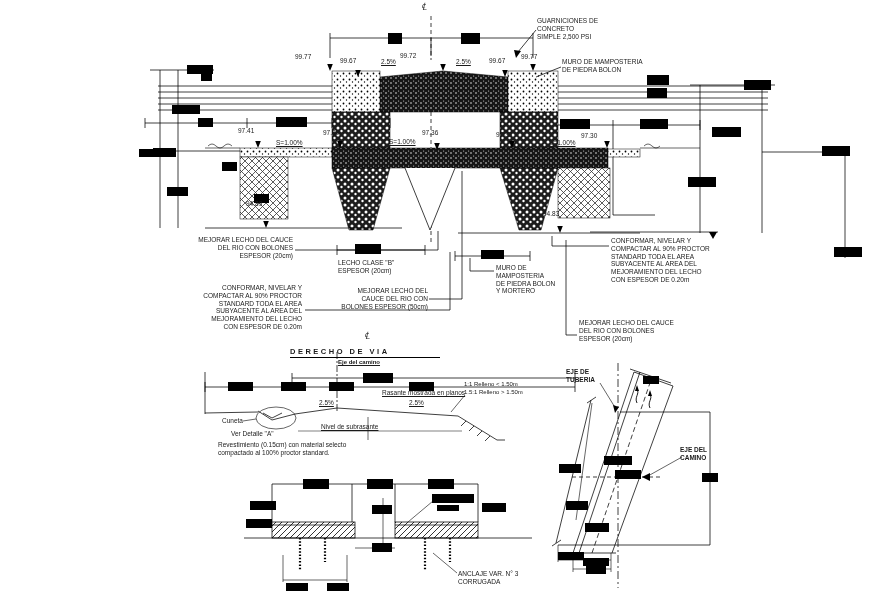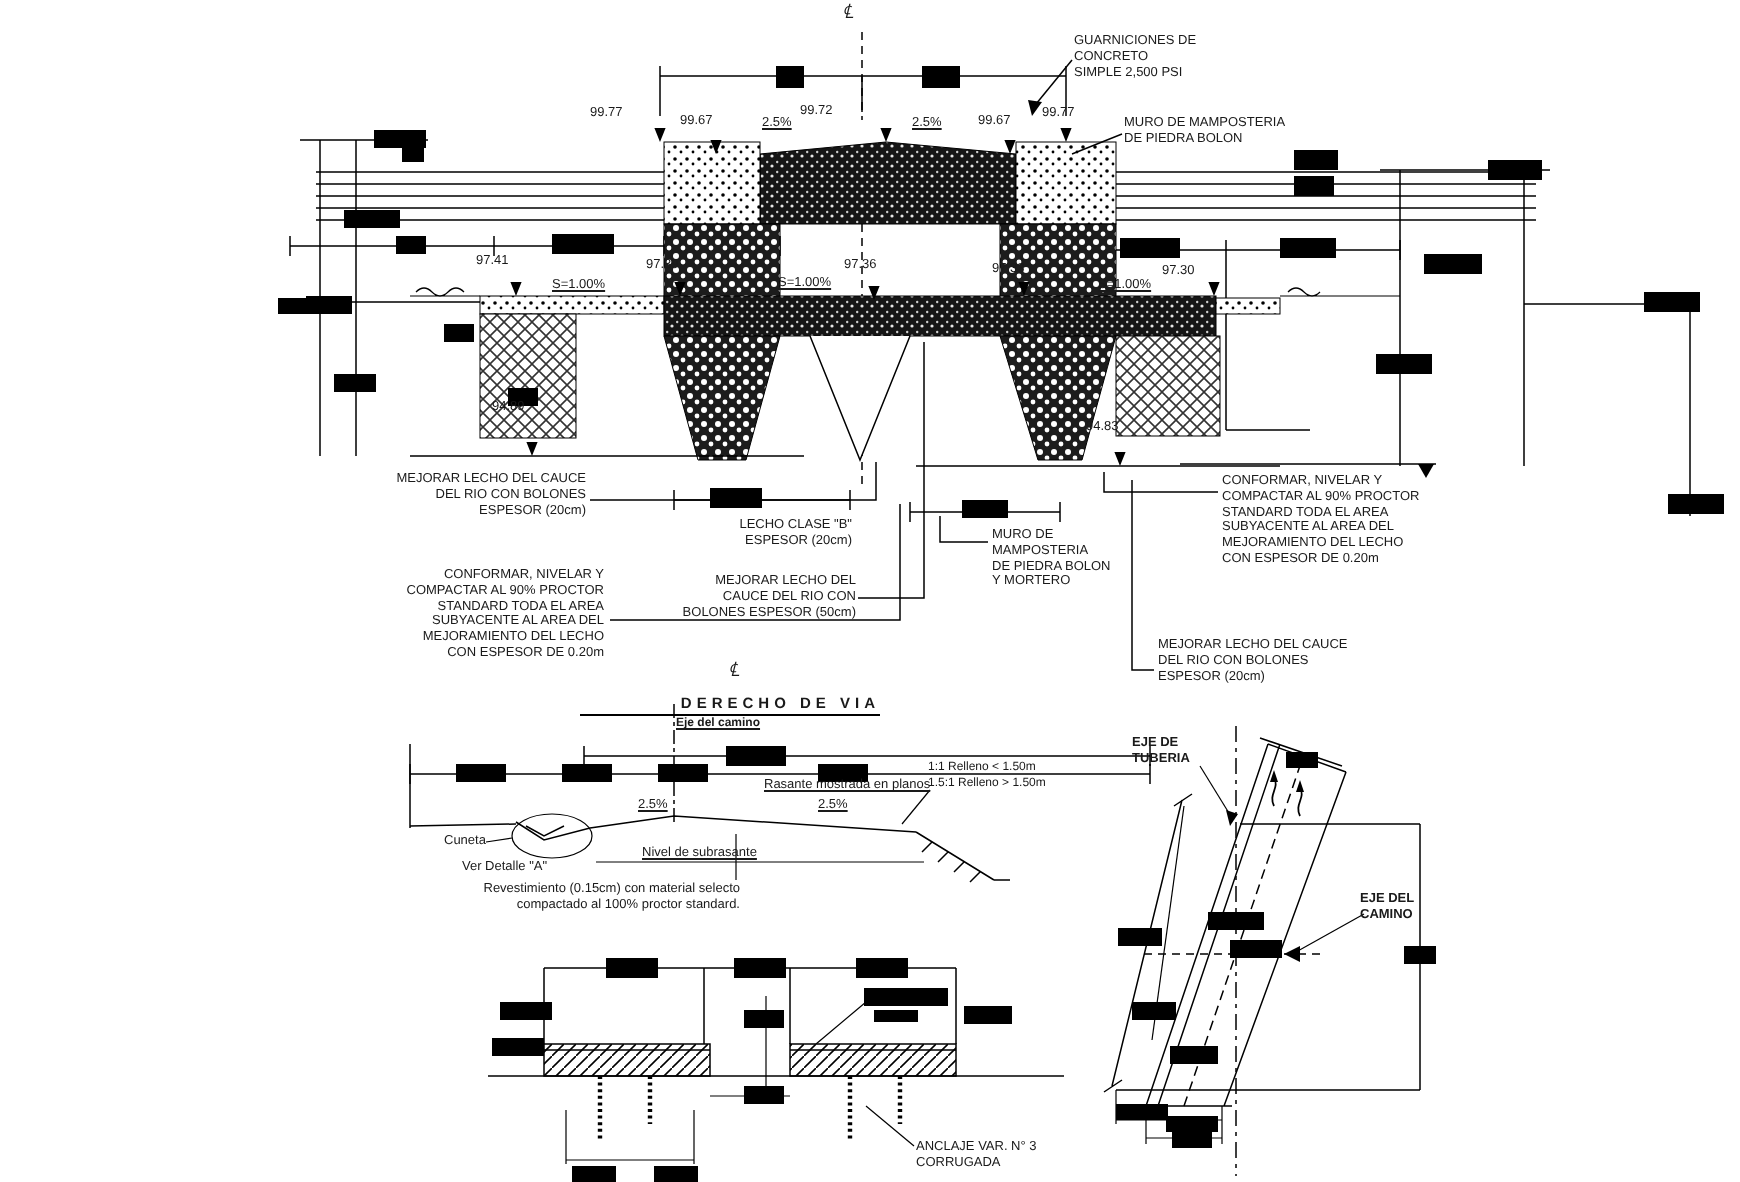--- a/index.html
+++ b/index.html
@@ -2,21 +2,21 @@
 <html><head>
 <meta charset="utf-8">
 <style>
   html,body{margin:0;padding:0;background:#fff;}
   #canvas{position:relative;width:870px;height:591px;background:#fff;overflow:hidden;
           font-family:"Liberation Sans",sans-serif;}
   #linework{position:absolute;left:0;top:0;}
   .lbl{position:absolute;font-size:6.5px;line-height:1.2;color:#1a1a1a;white-space:nowrap;}
   .wrap{white-space:normal;}
   .r{text-align:right;}
-  .c{text-align:right;}
+  .c{text-align:left;}
   .u{text-decoration:underline;}
   .b{font-weight:bold;}
   .big{font-size:10px;font-style:italic;font-family:"DejaVu Serif",serif;}
   .title{font-size:7.5px;letter-spacing:2.5px;font-weight:bold;border-bottom:1px solid #000;padding-bottom:1px;}
   .sm{font-size:6px;}
 </style>
 </head>
 <body>
 
 <div id="canvas">

